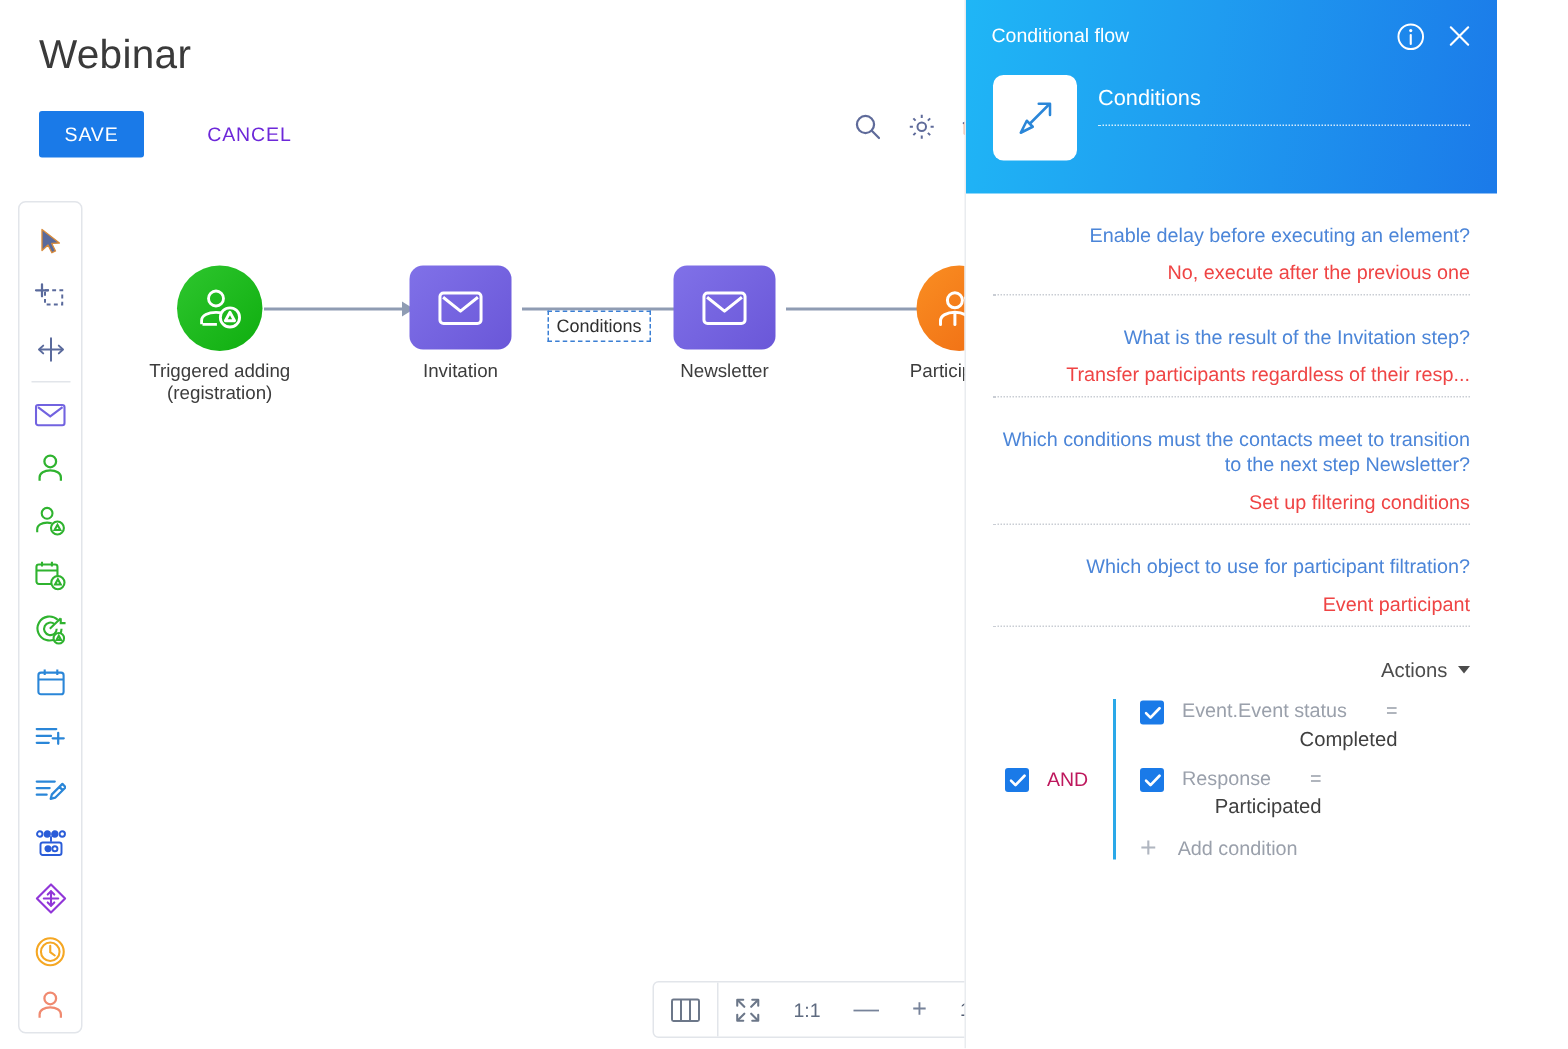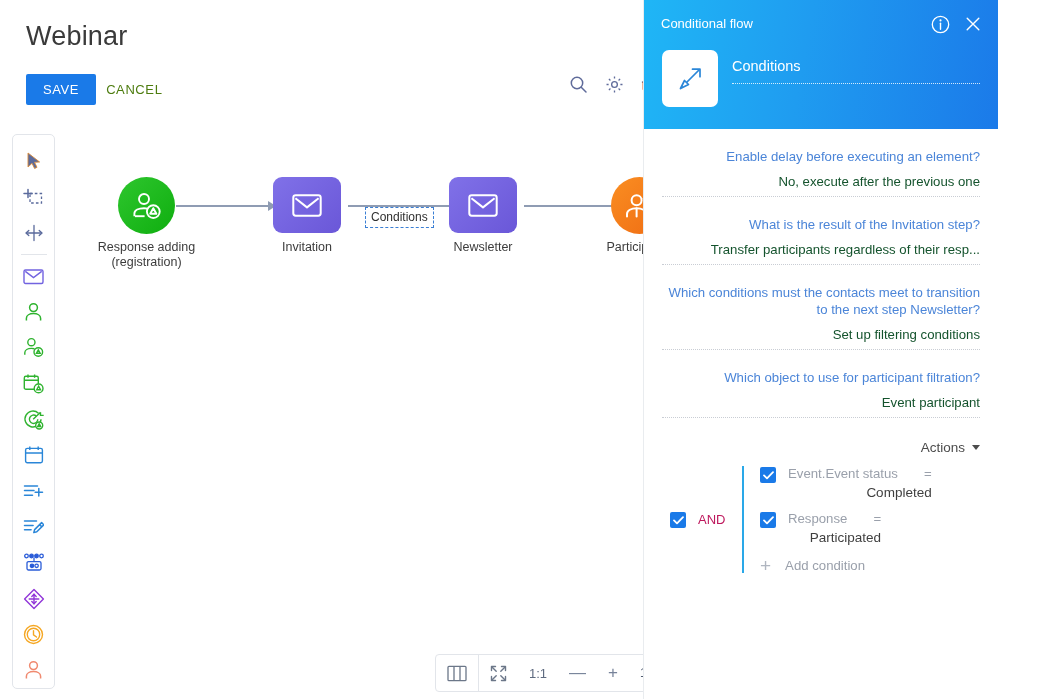--- a/index.html
+++ b/index.html
@@ -30,24 +30,24 @@
 
   #action-bar { position: absolute; left: 26px; top: 74px; display: flex; align-items: center; }
   #save-button {
     background: #1a7ae8; color: #fff; border: none;
     font-family: "Liberation Sans", sans-serif;
     font-size: 13px; letter-spacing: .6px;
     padding: 0 17px; height: 31px; line-height: 31px;
     border-radius: 2px; cursor: pointer;
   }
   #cancel-button {
-    background: transparent; border: none; color: #4d7c0f;
+    background: transparent; border: none; color: #6d28d9;
     font-family: "Liberation Sans", sans-serif;
     font-size: 13px; letter-spacing: .6px;
-    margin-left: 4px; height: 31px; cursor: pointer;
+    margin-left: 36px; height: 31px; cursor: pointer;
   }
 
   
   #canvas-tools {
     position: absolute; right: 28px; top: 75px;
     display: flex; align-items: center; gap: 17px;
   }
   #canvas-tools .ct-icon { cursor: pointer; display: block; line-height: 0; }
 
   
@@ -170,21 +170,21 @@
     position: absolute; left: 0; top: 129px; right: 0; bottom: 0;
     padding: 0 18px;
     overflow: hidden;
     text-align: right;
   }
   .field-block { padding-top: 19px; }
   .field-label {
     color: #4b85d8; font-size: 13.2px; line-height: 17px;
   }
   .field-value {
-    color: #14532d; font-size: 13.2px;
+    color: #ef4444; font-size: 13.2px;
     padding: 9px 0 7px 0;
     border-bottom: 1px dotted #c9cdd4;
     cursor: pointer;
   }
 
   
   #actions-block { padding-top: 20px; position: relative; }
   #actions-toggle {
     display: inline-flex; align-items: center;
     color: #4c4c4c; font-size: 13.5px; cursor: pointer;
@@ -413,21 +413,21 @@
           <svg width="31" height="28" viewBox="0 0 31 28">
             <g fill="none" stroke="#ffffff" stroke-width="1.9" stroke-linejoin="round">
               <circle cx="13" cy="7" r="5"></circle>
               <path d="M3.4 24.2 v-2.6 c0-3.4 4.3-5.4 9.6-5.4 1.4 0 2.8.15 4 .42"></path>
               <path d="M4 24.2 h9.6"></path>
               <circle cx="22.3" cy="19.6" r="6.4"></circle>
               <path d="M22.3 16.2 l3.1 5.6 h-6.2 Z"></path>
             </g>
           </svg>
         </div>
-        <div class="node-label" style="top:63px;">Response adding
+        <div class="node-label" style="top:63px;">Triggered adding
 (registration)</div>
       </div>
 
       <div class="node" style="left:213px; top:43px; width:68px;">
         <div class="node-square">
           <svg width="30" height="23" viewBox="0 0 30 23">
             <rect x="1.3" y="1.3" width="27.4" height="20.4" rx="2.4" fill="none" stroke="#ffffff" stroke-width="2"></rect>
             <path d="M3.4 4.2 L15 13.4 L26.6 4.2" fill="none" stroke="#ffffff" stroke-width="2" stroke-linejoin="round"></path>
           </svg>
         </div>

